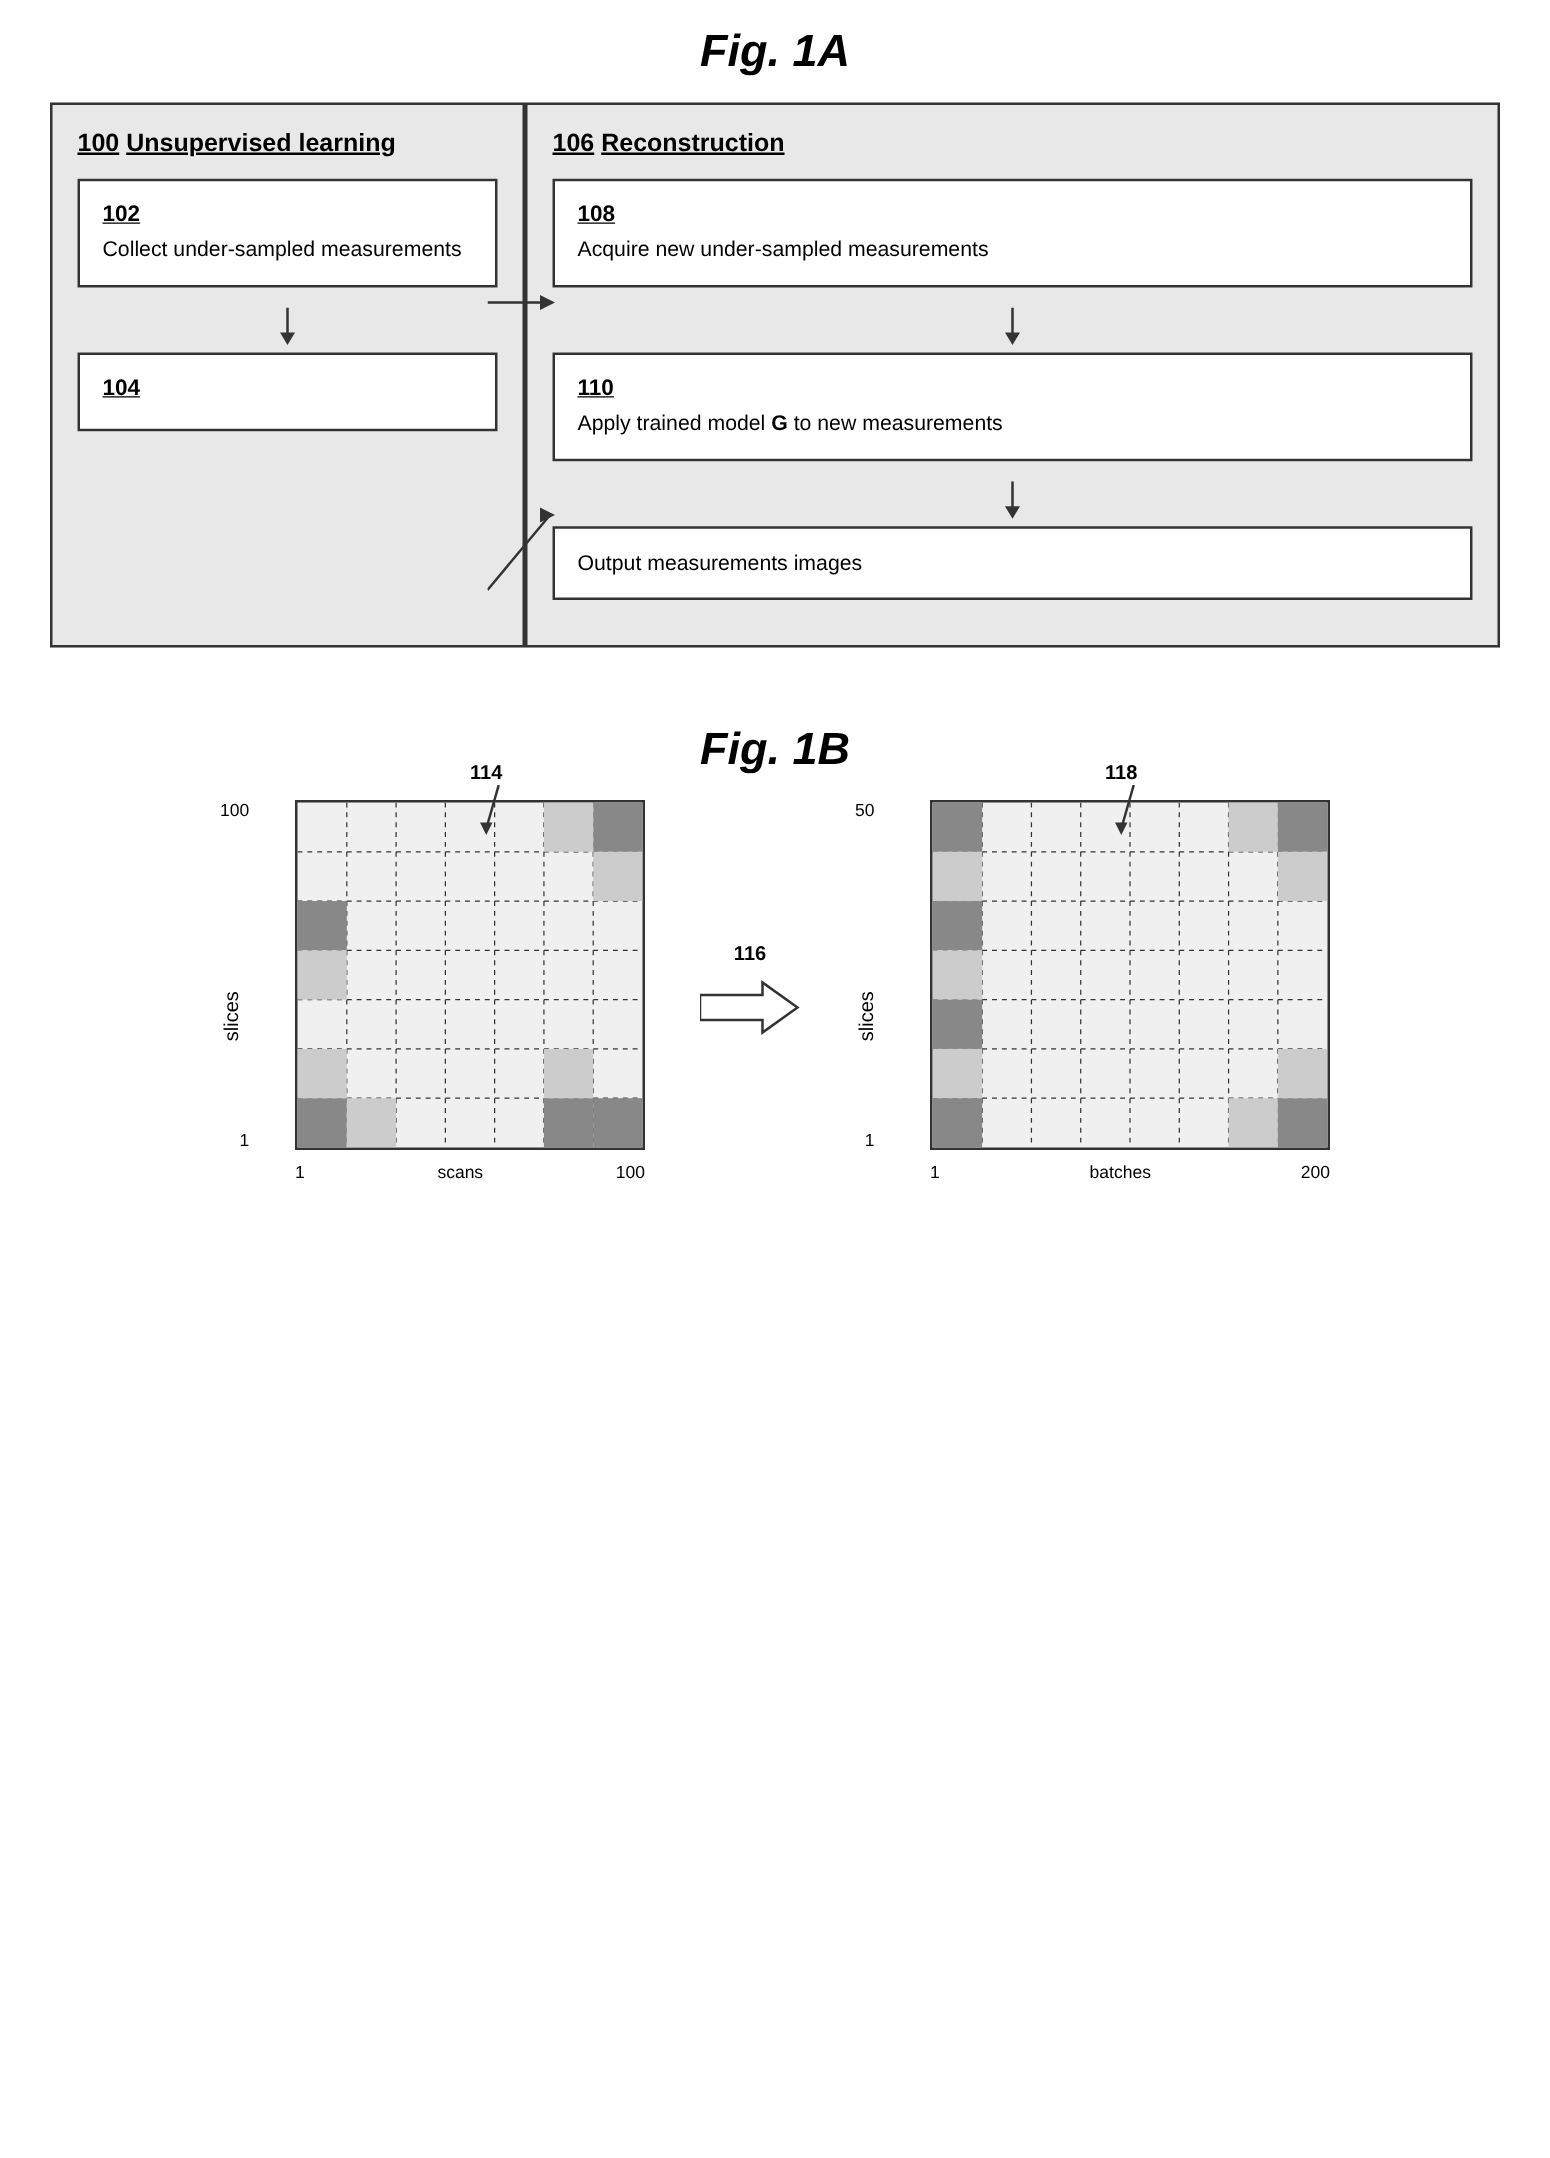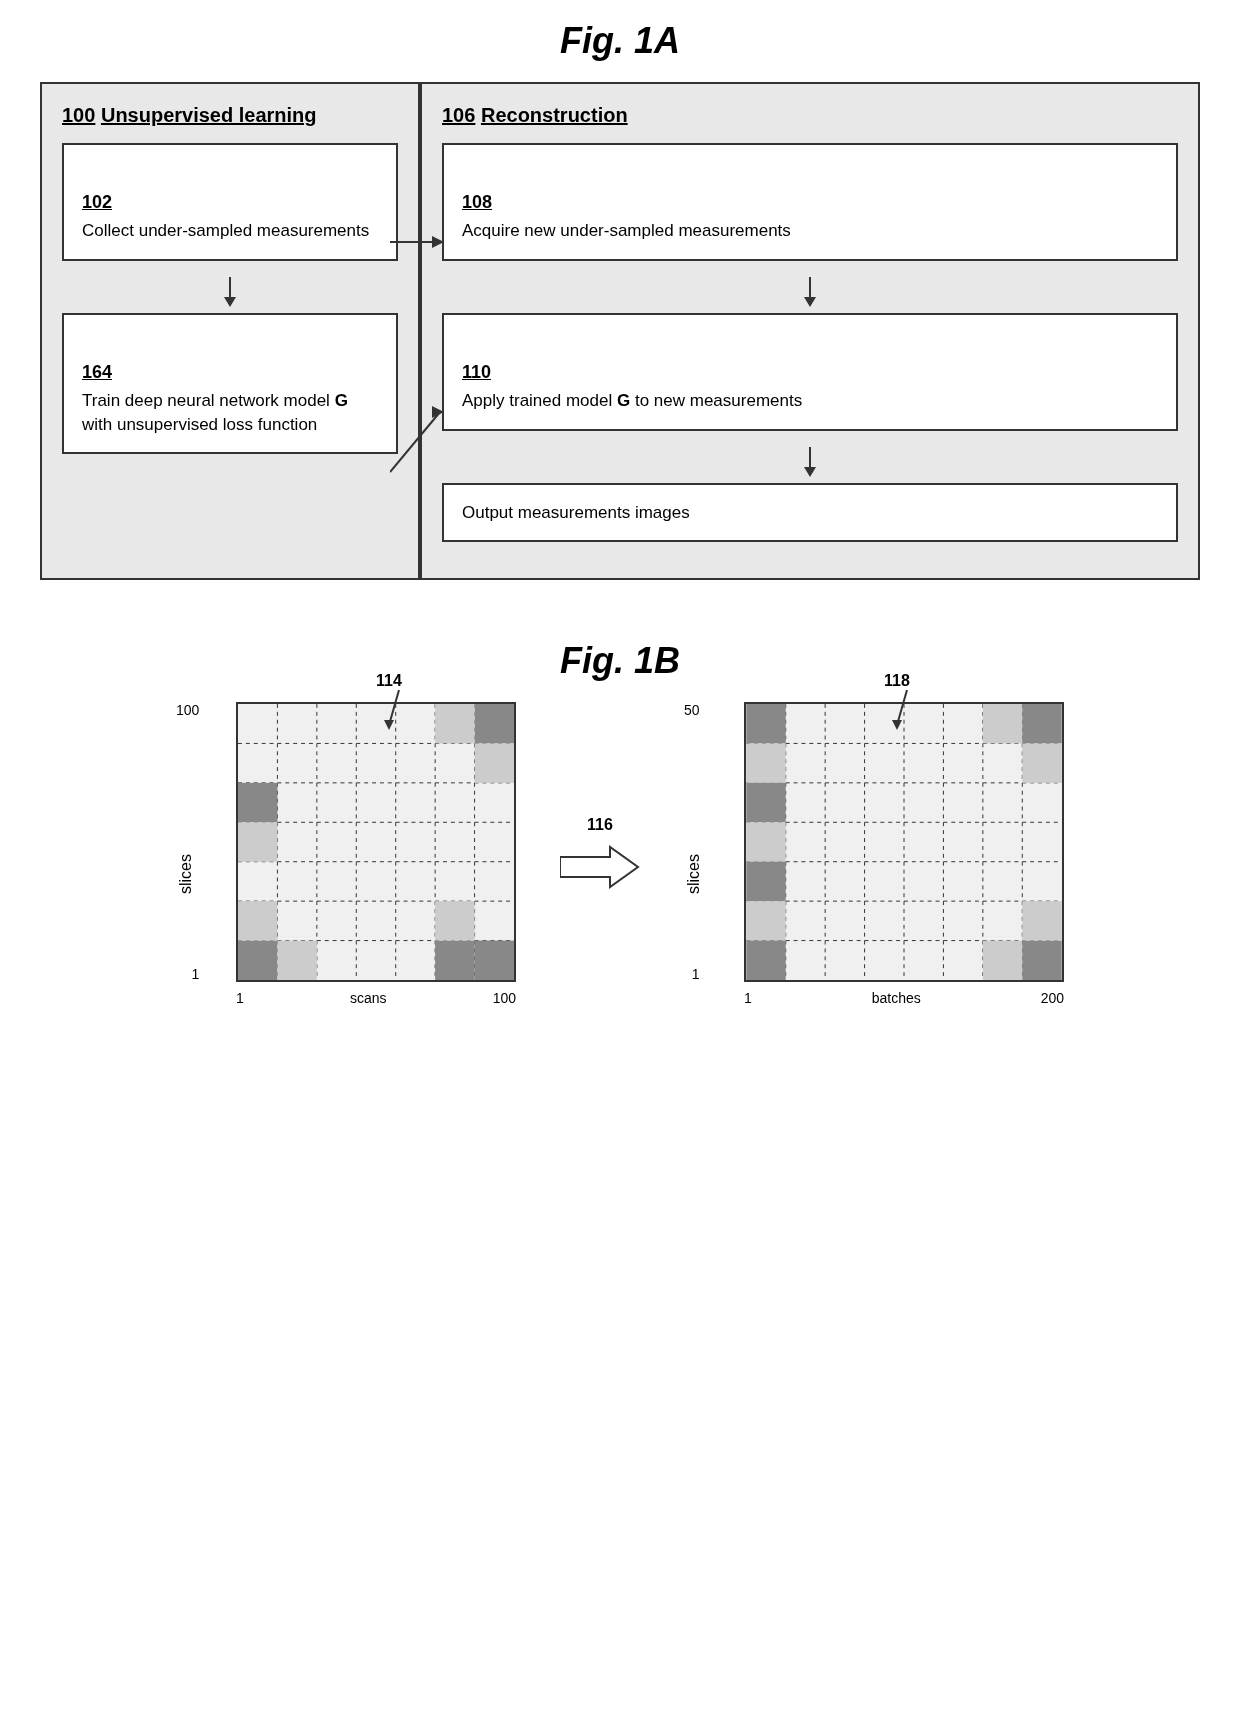--- a/index.html
+++ b/index.html
@@ -47,21 +47,20 @@
       background: #ffffff;
       padding: 16px 18px;
       margin-bottom: 16px;
       position: relative;
     }
 
     .inner-box-label {
       font-size: 18px;
       font-weight: bold;
       margin-bottom: 6px;
-      margin-top: 31px;
     }
 
     .inner-box-label span {
       text-decoration: underline;
     }
 
     .inner-box-text {
       font-size: 17px;
       line-height: 1.4;
     }
@@ -117,24 +116,21 @@
 
     <div class="arrow-down">
       <svg width="24" height="32" viewBox="0 0 24 32">
         <line x1="12" y1="0" x2="12" y2="24" stroke="#333" stroke-width="2"></line>
         <polygon points="6,20 18,20 12,30" fill="#333"></polygon>
       </svg>
     </div>
 
     <div class="inner-box">
       <div class="inner-box-label">
-        <span style="text-decoration: underline;">164</span>
-      </div>
-      <div class="inner-box-text">
-        Train deep neural network model <strong>G</strong> with unsupervised loss function
+        <span style="text-decoration: underline;">104</span>
       </div>
     </div>
   </div>
 
   <div style="position:relative; width:0; overflow:visible; z-index:10;">
     <svg width="60" height="500" style="position:absolute; left:-30px; top:80px;" viewBox="0 0 60 500">
 
       <line x1="0" y1="80" x2="50" y2="80" stroke="#333" stroke-width="2"></line>
       <polygon points="42,74 54,80 42,86" fill="#333"></polygon>
 

